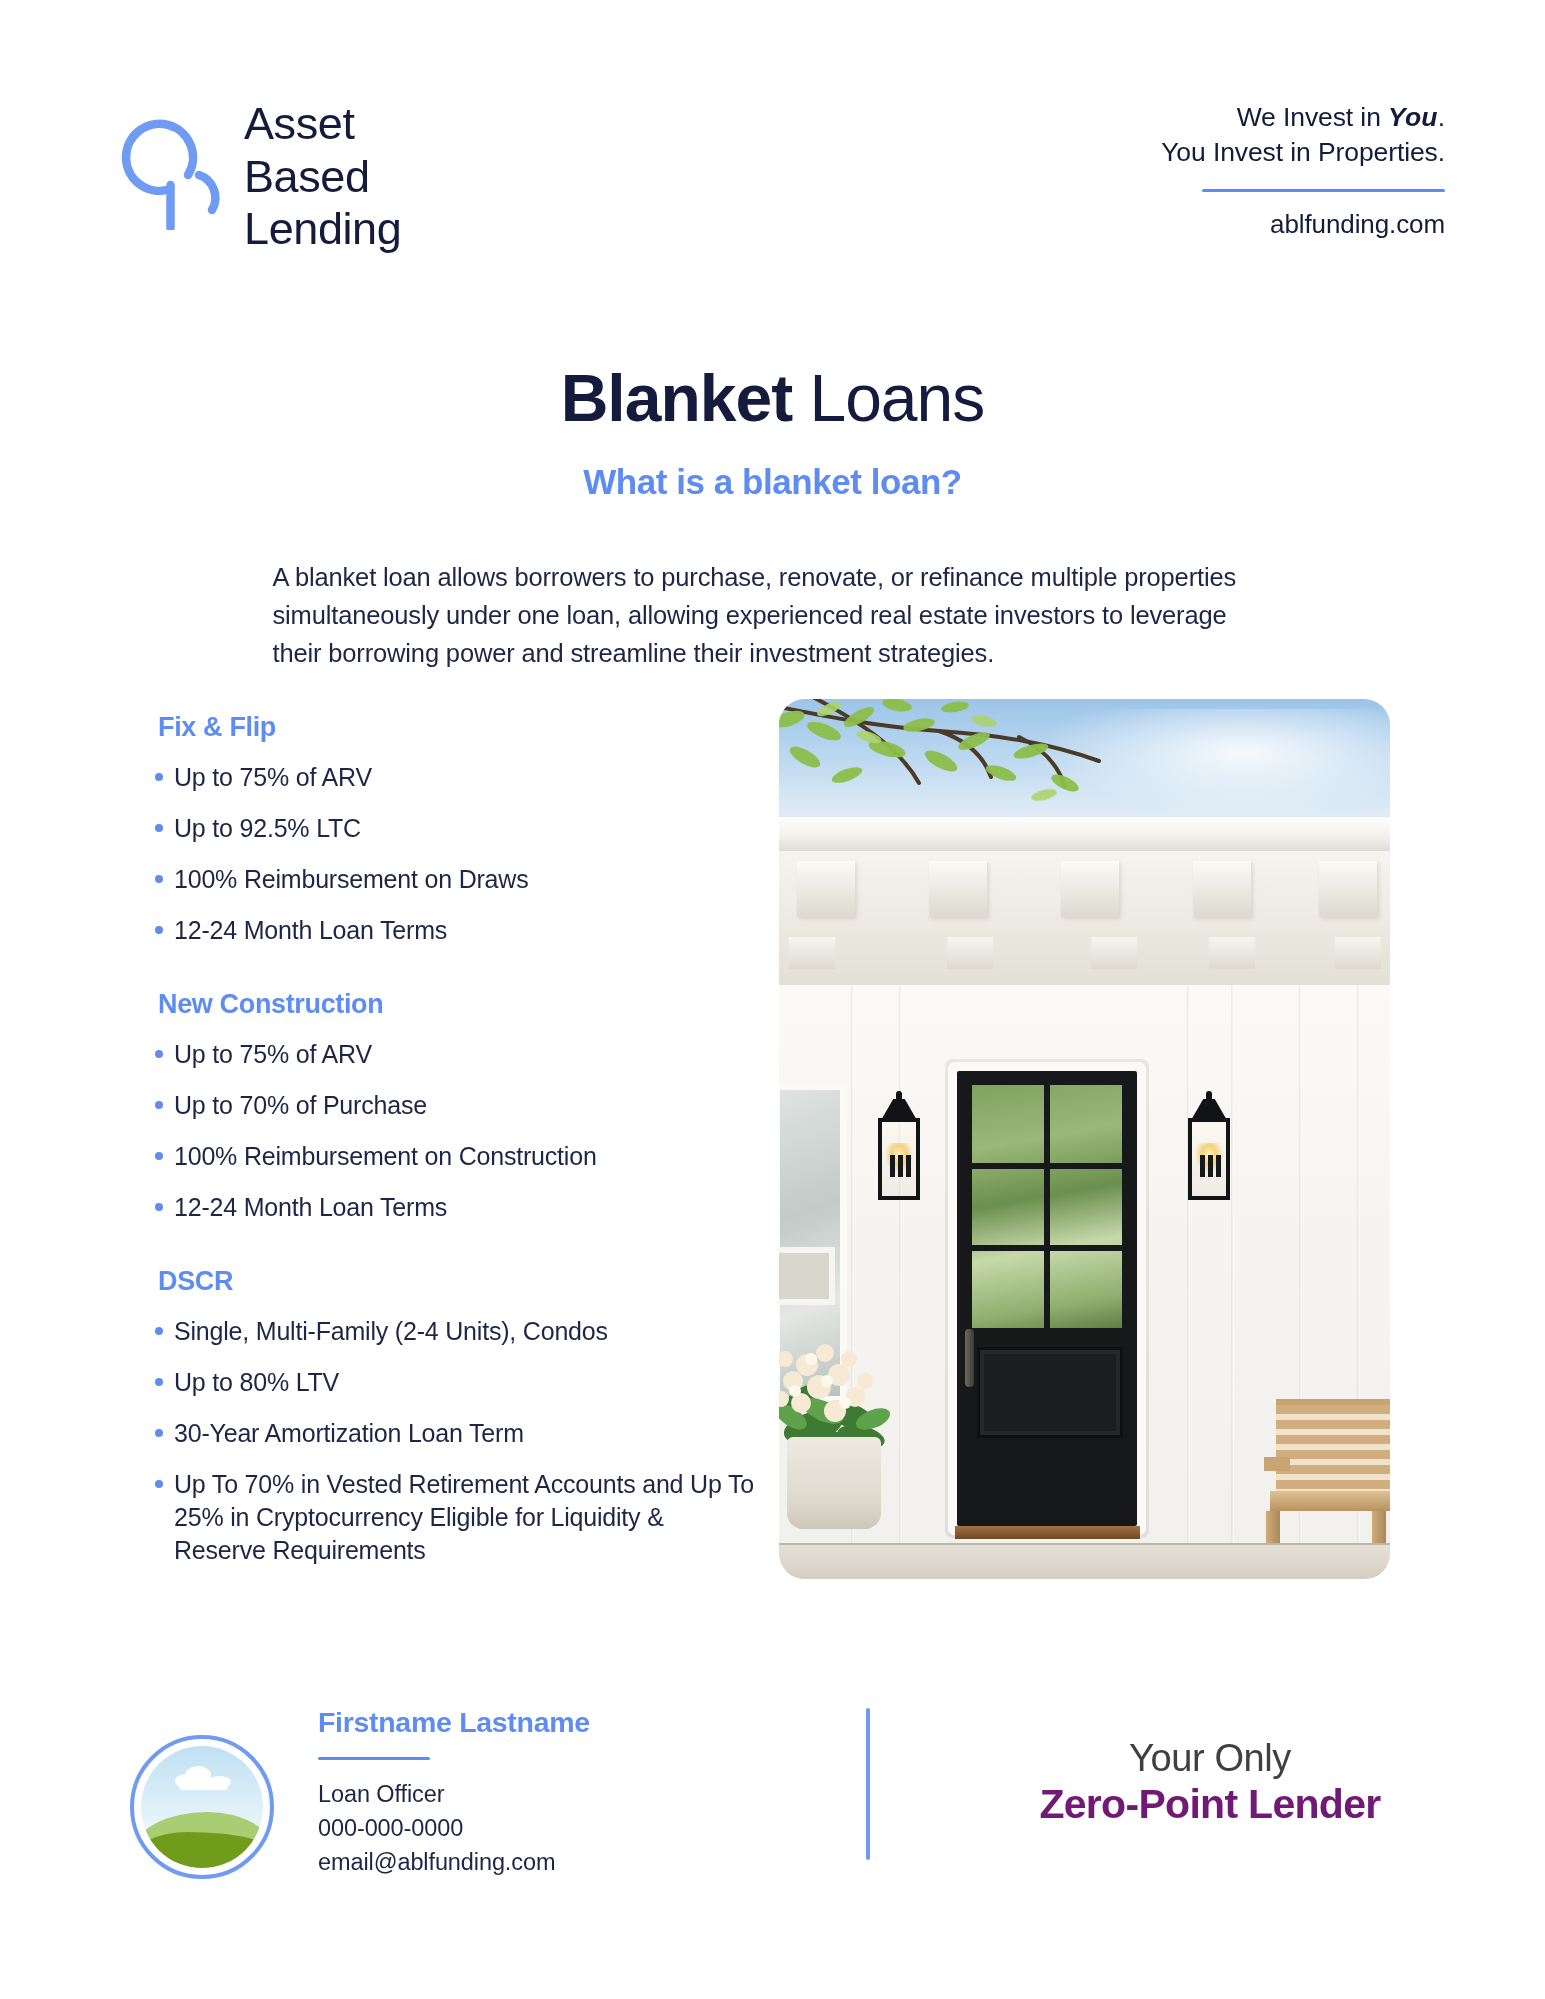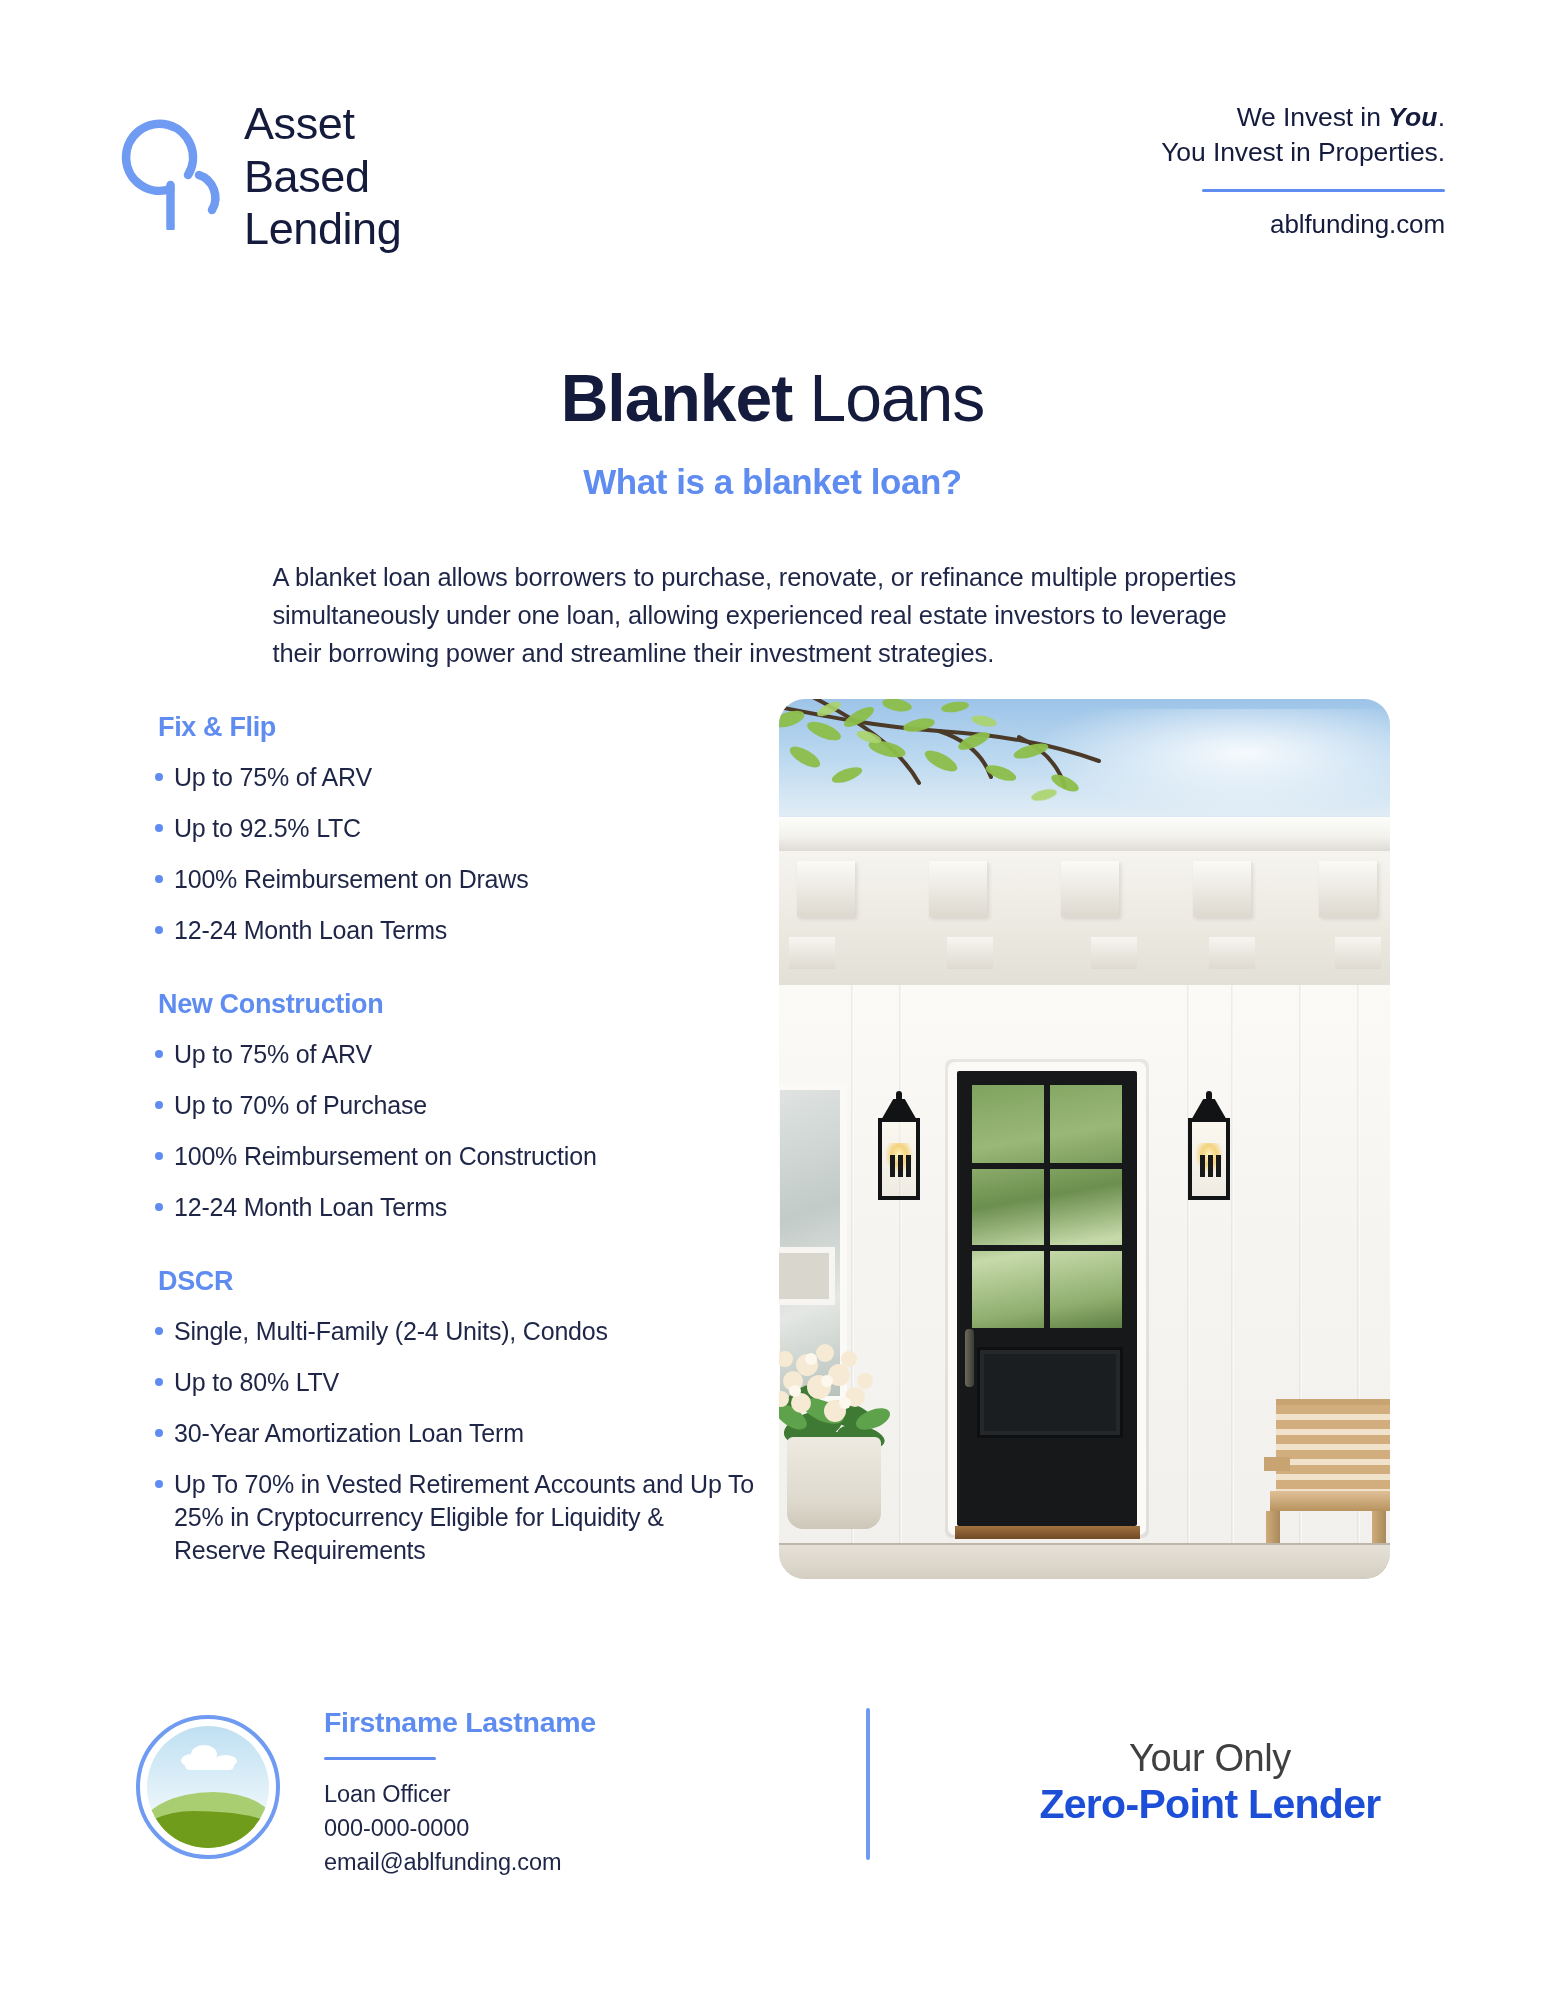--- a/index.html
+++ b/index.html
@@ -323,24 +323,24 @@
     position: absolute; left: 0; bottom: 0; width: 100%; height: 34px;
     background: linear-gradient(180deg, #e6e1d7 0%, #d4cec2 100%);
     border-top: 2px solid #bdb6a8;
   }
 
   
   .footer { position: absolute; left: 0; top: 1680px; width: 100%; height: 240px; }
 
   .contact {
     position: absolute;
-    left: 136px;
+    left: 130px;
     top: 14px;
     display: flex;
-    align-items: center;
+    align-items: flex-end;
   }
   .avatar {
     width: 144px;
     height: 144px;
     border-radius: 50%;
     border: 4px solid #6f9bf2;
     overflow: hidden;
     flex: 0 0 auto;
     position: relative;
     background: #ffffff;
@@ -413,21 +413,21 @@
   }
   .cta-line1 {
     font-size: 38px;
     color: #404040;
     letter-spacing: -0.4px;
     line-height: 1.08;
   }
   .cta-line2 {
     font-size: 41px;
     font-weight: 700;
-    color: #1d4ed8;
+    color: #701a75;
     letter-spacing: -0.7px;
     line-height: 1.22;
   }
 </style>
 </head>
 <body>
 
 <div class="page">
 
   <div class="header">

